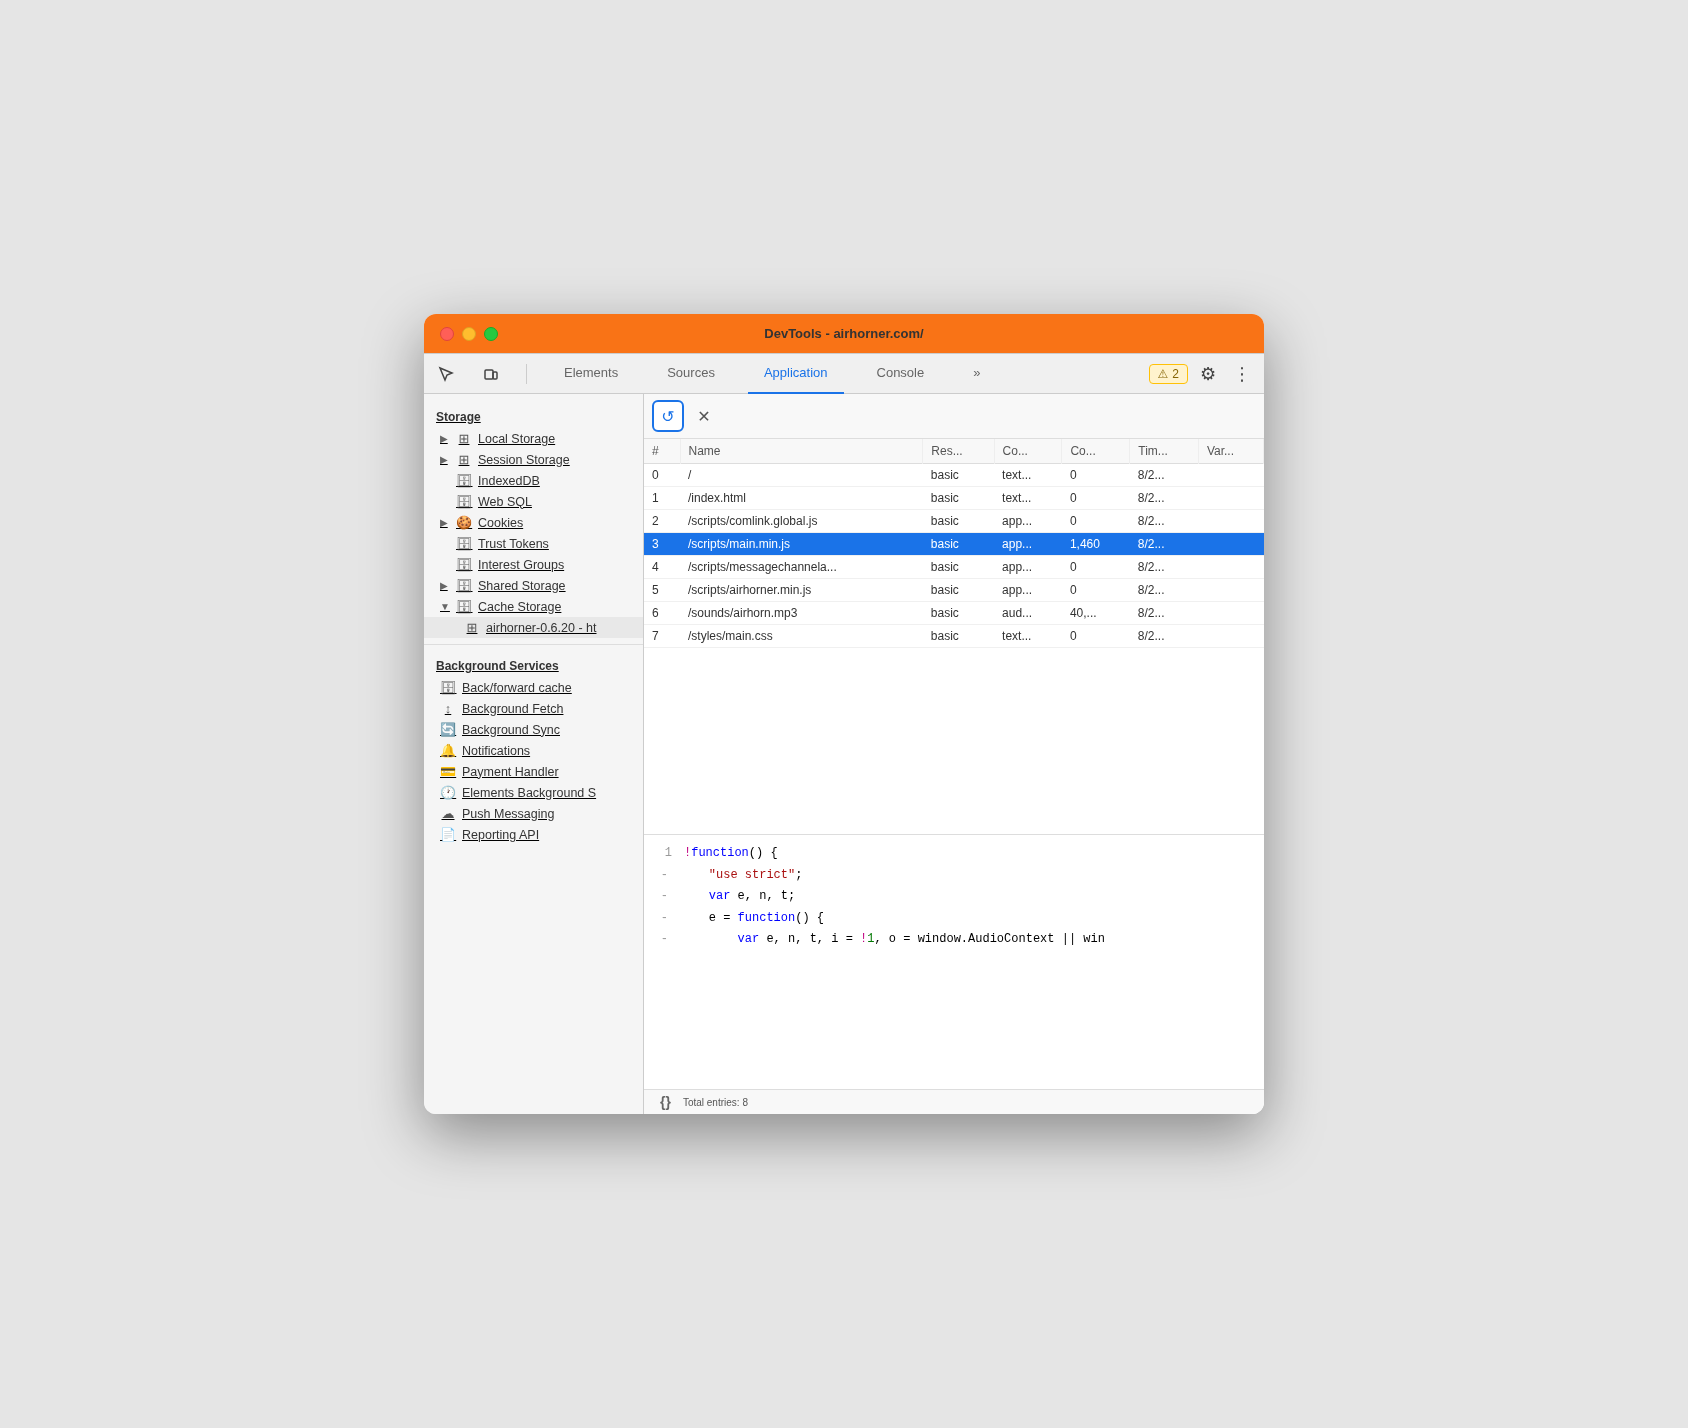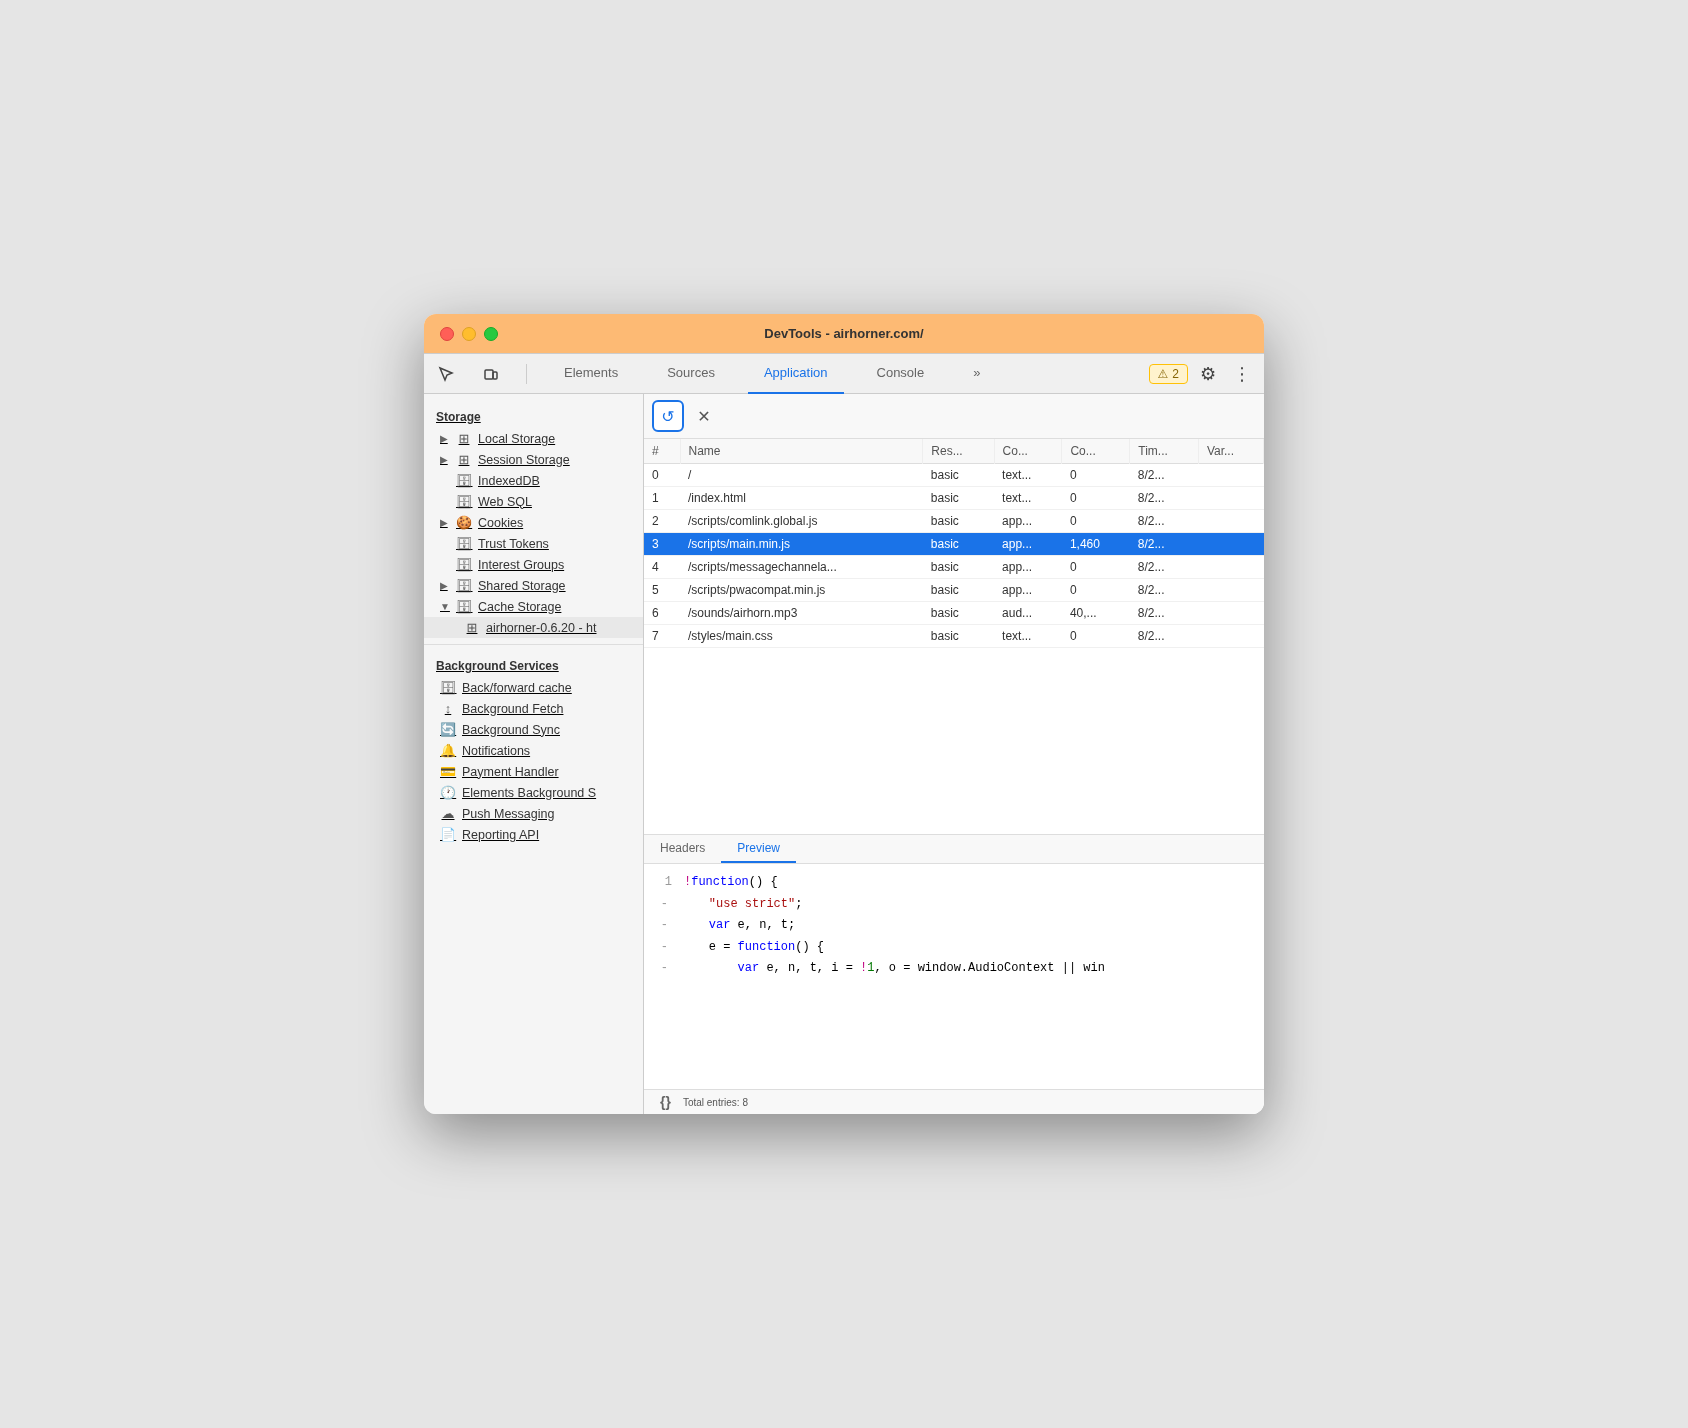--- a/index.html
+++ b/index.html
@@ -13,21 +13,21 @@
       min-height: 100vh;
     }
     .window {
       width: 840px;
       background: #f5f5f5;
       border-radius: 12px;
       box-shadow: 0 20px 60px rgba(0,0,0,0.4);
       overflow: hidden;
     }
     .titlebar {
-      background: #fdba74;
+      background: #f97316;
       padding: 12px 8px;
       display: flex;
       align-items: center;
       justify-content: center;
       position: relative;
       border-bottom: 1px solid #ccc;
     }
     .traffic-lights {
       position: absolute;
       left: 16px;
@@ -517,21 +517,21 @@
       <td>4</td>
       <td>/scripts/messagechannela...</td>
       <td>basic</td>
       <td>app...</td>
       <td>0</td>
       <td>8/2...</td>
       <td></td>
     </tr>
               <tr>
       <td>5</td>
-      <td>/scripts/pwacompat.min.js</td>
+      <td>/scripts/airhorner.min.js</td>
       <td>basic</td>
       <td>app...</td>
       <td>0</td>
       <td>8/2...</td>
       <td></td>
     </tr>
               <tr>
       <td>6</td>
       <td>/sounds/airhorn.mp3</td>
       <td>basic</td>
@@ -547,24 +547,20 @@
       <td>text...</td>
       <td>0</td>
       <td>8/2...</td>
       <td></td>
     </tr>
             </tbody>
         </table>
       </div>
 
       <div class="preview-area">
-        <div class="preview-tabs">
-          <div class="preview-tab">Headers</div>
-          <div class="preview-tab active">Preview</div>
-        </div>
         <div class="preview-code">
           <div class="code-line">
             <span class="line-num">1</span>
             <span><span class="kw-pink">!</span><span class="kw-blue">function</span>() {</span>
           </div>
           <div class="code-line">
             <span class="line-num line-dash">-</span>
             <span>&nbsp;&nbsp;&nbsp;&nbsp;<span class="kw-string">"use strict"</span>;</span>
           </div>
           <div class="code-line">

